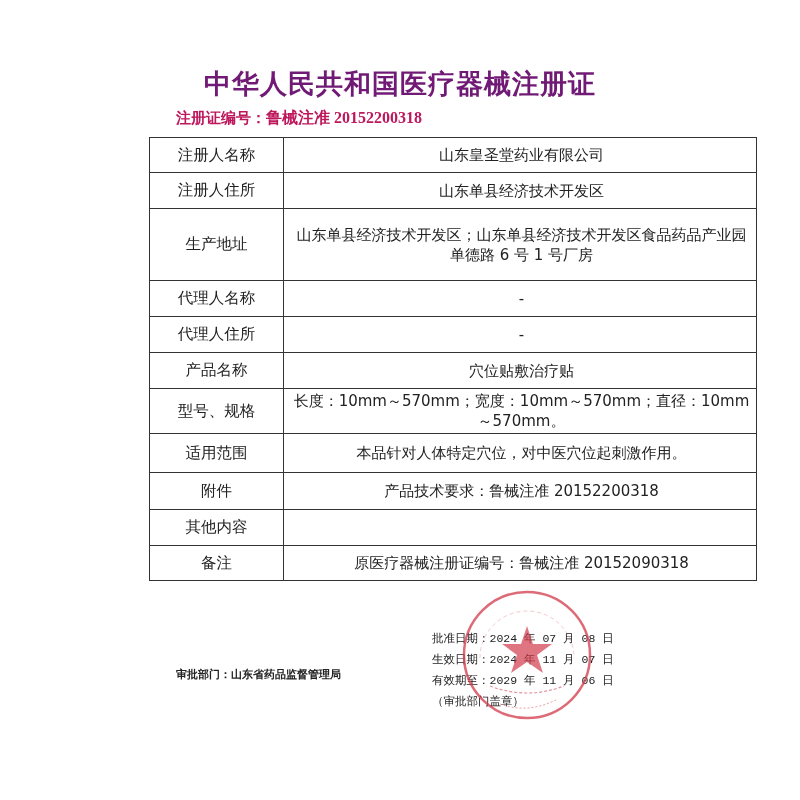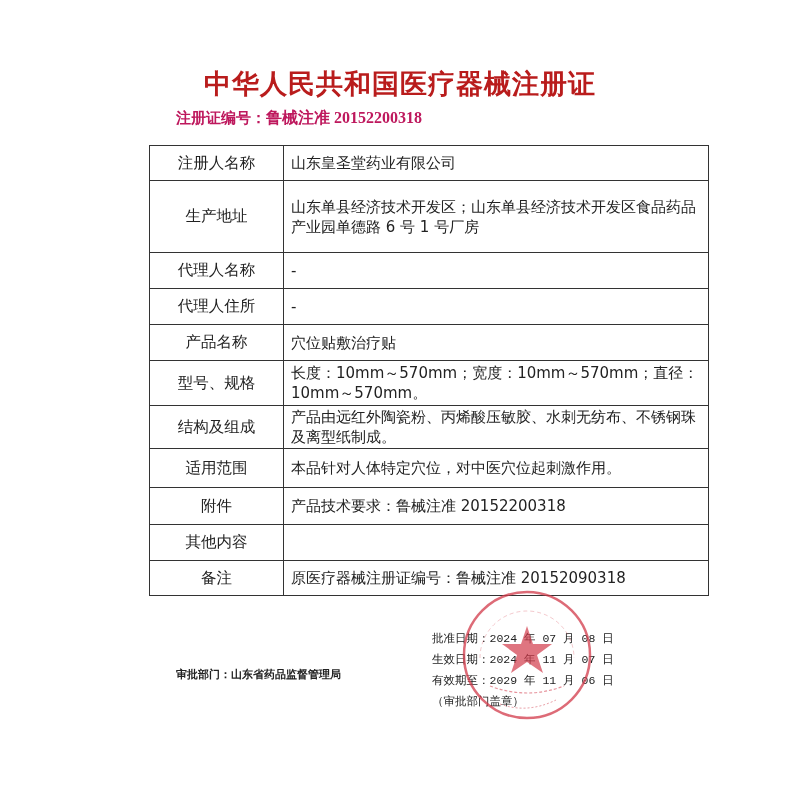--- a/index.html
+++ b/index.html
@@ -2,35 +2,35 @@
 <html><head>
 <meta charset="utf-8">
 <style>
   html, body { margin: 0; padding: 0; }
   body {
     width: 800px; height: 800px; background: #ffffff; position: relative; overflow: hidden;
     font-family: "DejaVu Serif", "Liberation Serif", serif; color: #1a1a1a;
   }
   .title {
     position: absolute; left: 0; right: 0; top: 66px; text-align: center;
-    font-size: 27px; font-weight: bold; letter-spacing: 1px; color: #b91c1c;
+    font-size: 27px; font-weight: bold; letter-spacing: 1px; color: #701a75;
     font-family: "DejaVu Sans", sans-serif;
   }
   .regno {
     position: absolute; left: 176px; top: 108px; font-size: 15px; color: #be185d;
     font-family: "DejaVu Sans", sans-serif;
     font-weight: bold;
   }
   .regno .num { font-family: "Liberation Serif", serif; font-size: 16px; }
   table.cert {
-    position: absolute; left: 149px; top: 145px; width: 560px;
+    position: absolute; left: 149px; top: 137px; width: 608px;
     border-collapse: collapse; font-size: 15px; border-radius: 18px;
   }
   table.cert td {
-    border: 1.5px solid #333; padding: 0; vertical-align: middle;
+    border: 1.5px solid #333; padding: 0; vertical-align: middle; text-align: center;
   }
   table.cert td.lbl {
     width: 133px; text-align: center; font-family: "DejaVu Sans", sans-serif; font-size: 15.5px; color: #222;
   }
   table.cert td.val {
     padding-left: 7px; padding-right: 4px; font-family: "DejaVu Sans", sans-serif; font-size: 15px; color: #222;
     line-height: 20px;
   }
   td.val.tall { line-height: 35px; }
   td.val.indent { padding-left: 14px; }
@@ -56,43 +56,43 @@
 <div class="regno">
   <span>注册证编号：</span><span class="num">鲁械注准 20152200318</span>
 </div>
 
 <table class="cert">
   <tbody>
       <tr style="height:35px">
     <td class="lbl">注册人名称</td>
     <td class="val">山东皇圣堂药业有限公司</td>
   </tr>
+  <tr style="height:36px">
+    <td class="lbl">注册人住所</td>
+    <td class="val">山东单县经济技术开发区</td>
+  </tr>
   <tr style="height:72px">
     <td class="lbl">生产地址</td>
     <td class="val tall">山东单县经济技术开发区；山东单县经济技术开发区食品药品产业园单德路 6 号 1 号厂房</td>
   </tr>
   <tr style="height:36px">
     <td class="lbl">代理人名称</td>
     <td class="val">-</td>
   </tr>
   <tr style="height:36px">
     <td class="lbl">代理人住所</td>
     <td class="val">-</td>
   </tr>
   <tr style="height:36px">
     <td class="lbl">产品名称</td>
     <td class="val">穴位贴敷治疗贴</td>
   </tr>
   <tr style="height:45px">
     <td class="lbl">型号、规格</td>
     <td class="val">长度：10mm～570mm；宽度：10mm～570mm；直径：10mm～570mm。</td>
-  </tr>
-  <tr style="height:43px">
-    <td class="lbl">结构及组成</td>
-    <td class="val">产品由远红外陶瓷粉、丙烯酸压敏胶、水刺无纺布、不锈钢珠及离型纸制成。</td>
   </tr>
   <tr style="height:39px">
     <td class="lbl">适用范围</td>
     <td class="val">本品针对人体特定穴位，对中医穴位起刺激作用。</td>
   </tr>
   <tr style="height:37px">
     <td class="lbl">附件</td>
     <td class="val">产品技术要求：鲁械注准 20152200318</td>
   </tr>
   <tr style="height:36px">

